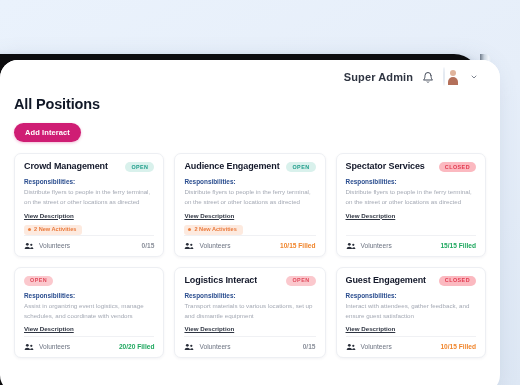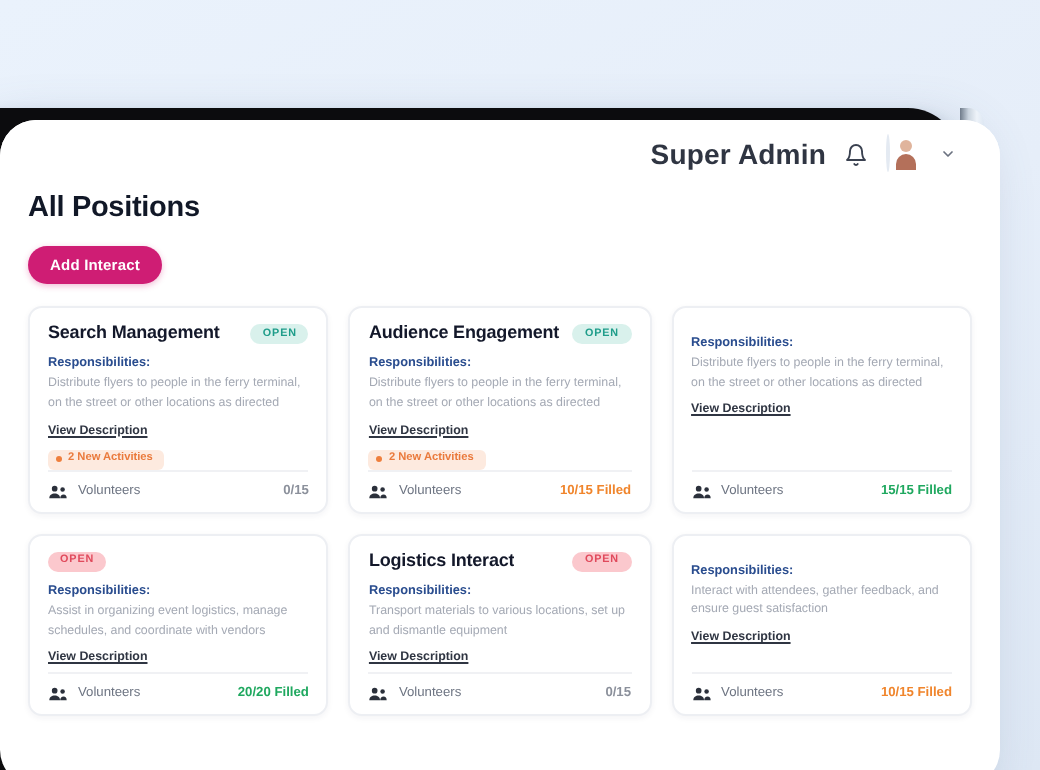--- a/index.html
+++ b/index.html
@@ -41,21 +41,21 @@
     overflow: hidden;
   }
 
   
   .topbar {
     height: 34px;
     display: flex; align-items: center; justify-content: flex-end;
     padding-right: 22px; gap: 9px;
     background: #fff;
   }
-  .user-name { font-size: 14px; color: #2f3542; font-weight: 600; letter-spacing: .1px; }
+  .user-name { font-size: 11px; color: #2f3542; font-weight: 600; letter-spacing: .1px; }
   .bell { width: 12px; height: 13px; display:block; }
   .avatar-wrap { position: relative; width: 18px; height: 18px; }
   .avatar {
     width: 18px; height: 18px; border-radius: 50%;
     background: linear-gradient(160deg,#b9cde4 0%, #cfb1a0 48%, #8fa8c6 100%);
     border: 1.4px solid #e4eaf2;
     overflow: hidden; position: relative;
   }
   .avatar::after {
     content:""; position:absolute; left:4px; bottom:0; width:10px; height:8px;
@@ -210,21 +210,21 @@
 
       <div class="toolbar">
 
         <button class="add-btn">Add Interact</button>
       </div>
 
       <div class="grid">
 
         <div class="card">
           <div class="card-head">
-            <div class="card-title">Search Management</div>
+            <div class="card-title">Crowd Management</div>
             <div class="badge open-teal">OPEN</div>
           </div>
           <div class="resp-label">Responsibilities:</div>
           <div class="resp-text">Distribute flyers to people in the ferry terminal, on the street or other locations as directed</div>
           <span class="view-desc">View Description</span>
           <div class="activity-pill">
             <span class="pill-dot"></span>
             <span>2 New Activities</span>
           </div>
           <div class="card-foot">
@@ -265,20 +265,24 @@
                   <path d="M14.6 16.4c0-2.8 1.6-4.5 4.2-4.5 2.2 0 3.6 1.3 3.6 4.5z"></path>
                 </svg>
               </span>
               <span class="foot-label">Volunteers</span>
             </div>
             <span class="foot-count count-orange">10/15 Filled</span>
           </div>
         </div>
 
         <div class="card">
+          <div class="card-head">
+            <div class="card-title">Spectator Services</div>
+            <div class="badge closed">CLOSED</div>
+          </div>
           <div class="resp-label">Responsibilities:</div>
           <div class="resp-text">Distribute flyers to people in the ferry terminal, on the street or other locations as directed</div>
           <span class="view-desc">View Description</span>
           <div class="sp8"></div>
           <div class="card-foot">
             <div class="foot-left">
               <span style="display:flex;">
                 <svg class="ppl-icon" viewBox="0 0 24 18" fill="#2b303b">
                   <circle cx="8" cy="5" r="3.4"></circle>
                     <circle cx="17.5" cy="6" r="2.7"></circle>
@@ -335,20 +339,24 @@
                   <path d="M14.6 16.4c0-2.8 1.6-4.5 4.2-4.5 2.2 0 3.6 1.3 3.6 4.5z"></path>
                 </svg>
               </span>
               <span class="foot-label">Volunteers</span>
             </div>
             <span class="foot-count count-gray">0/15</span>
           </div>
         </div>
 
         <div class="card">
+          <div class="card-head">
+            <div class="card-title">Guest Engagement</div>
+            <div class="badge closed">CLOSED</div>
+          </div>
           <div class="resp-label">Responsibilities:</div>
           <div class="resp-text">Interact with attendees, gather feedback, and ensure guest satisfaction</div>
           <span class="view-desc">View Description</span>
           <div class="sp8"></div>
           <div class="card-foot">
             <div class="foot-left">
               <span style="display:flex;">
                 <svg class="ppl-icon" viewBox="0 0 24 18" fill="#2b303b">
                   <circle cx="8" cy="5" r="3.4"></circle>
                     <circle cx="17.5" cy="6" r="2.7"></circle>

